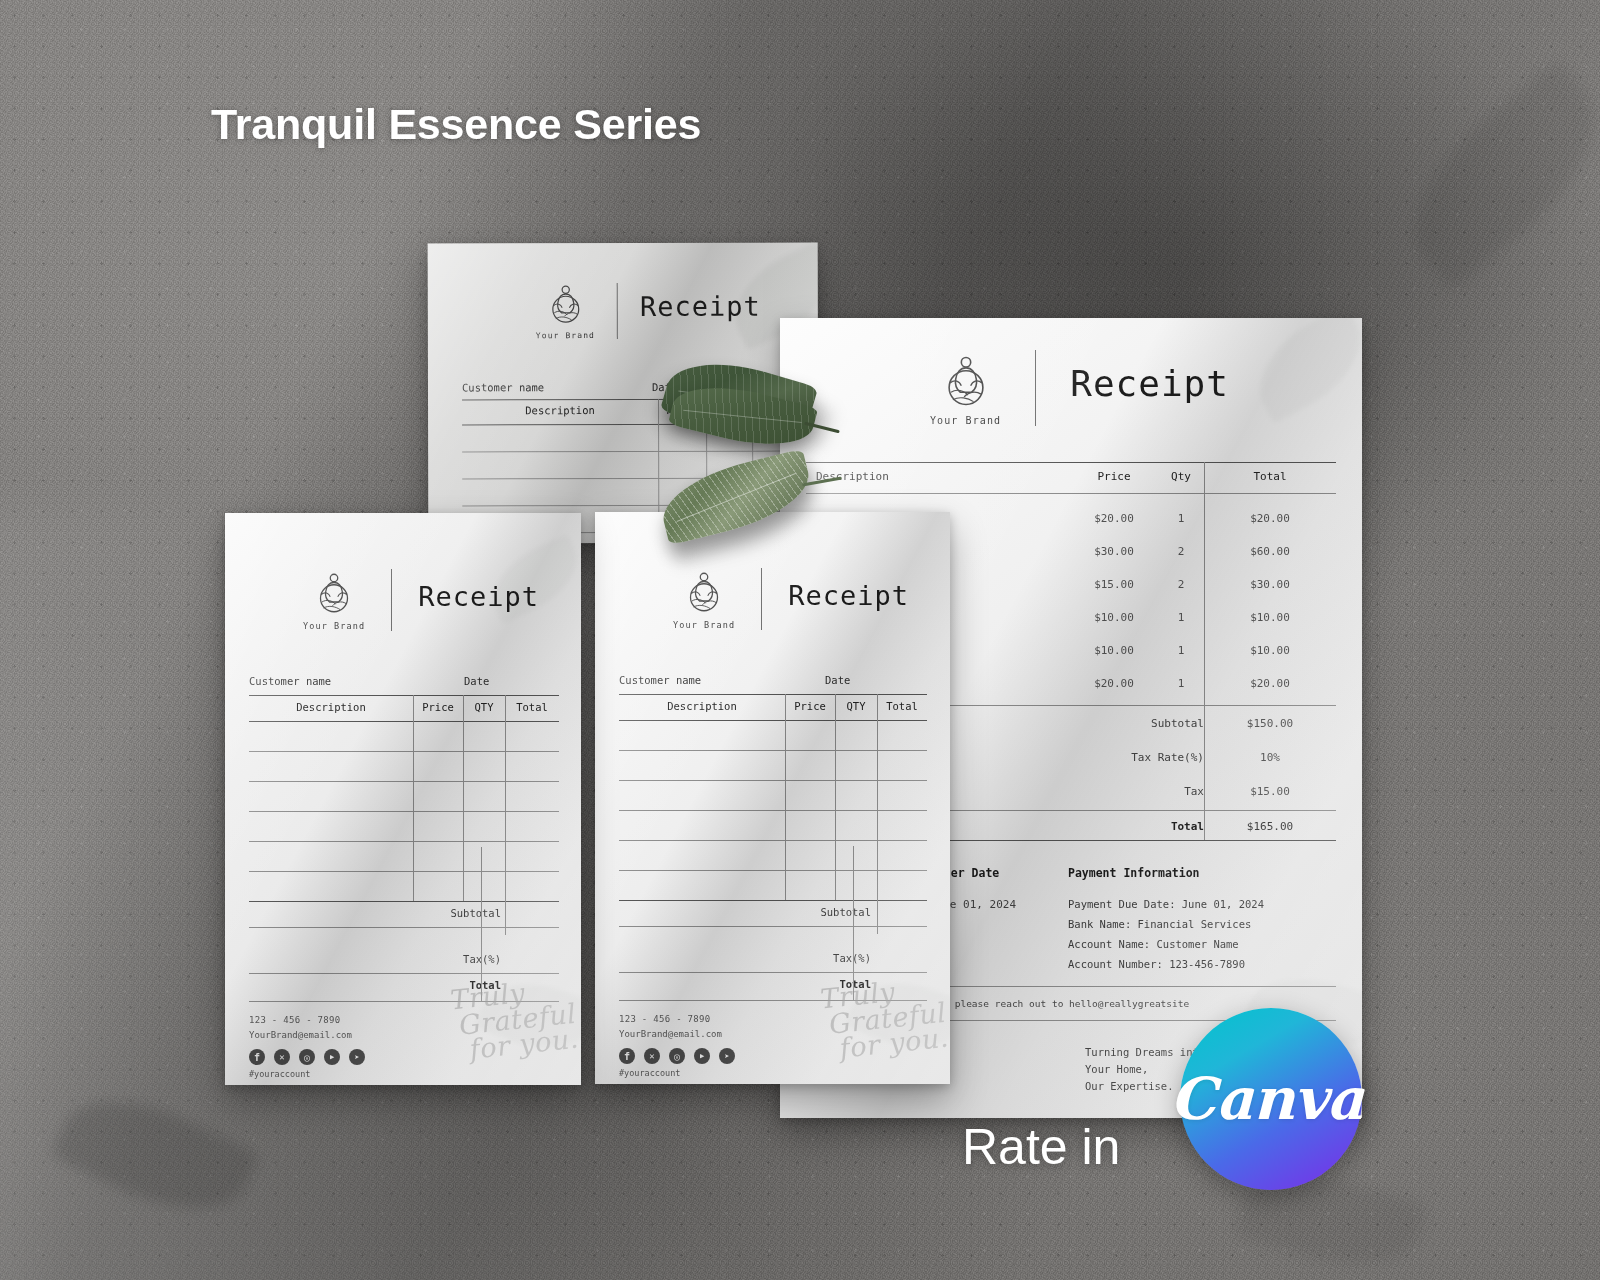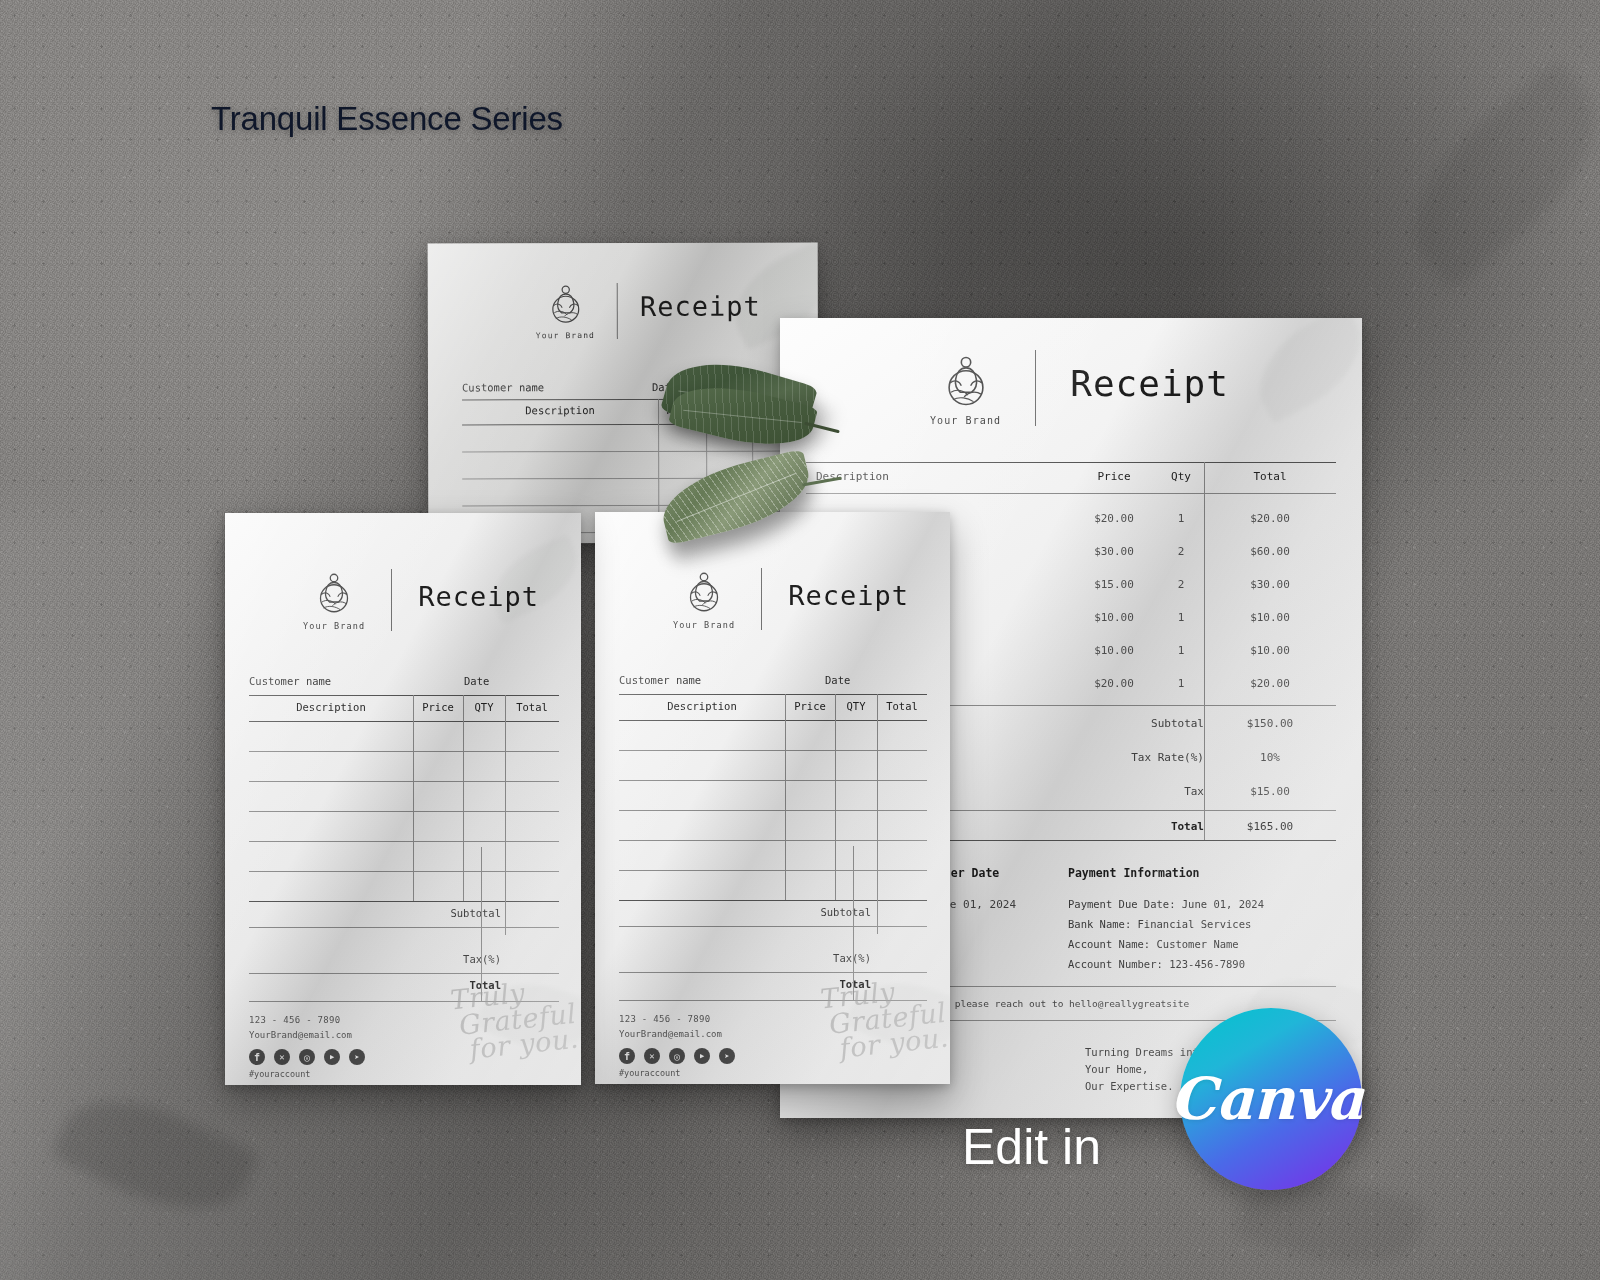--- a/index.html
+++ b/index.html
@@ -57,21 +57,21 @@
     position: absolute; left: -6%; top: 40%; width: 62%; height: 72%;
     background: linear-gradient(60deg, rgba(255,255,255,.20) 0%, rgba(255,255,255,0) 62%);
     filter: blur(22px);
   }
   
   .leaf-shadow { position: absolute; background: rgba(0,0,0,.13); filter: blur(7px); border-radius: 60% 8% 60% 8%; }
 
   
   .headline { position: absolute; left: 211px; top: 100px; z-index: 40; }
   .eyebrow {
-    color: #0f172a; font-size: 33px; font-weight: 400; letter-spacing: -0.2px;
+    color: #ffffff; font-size: 43px; font-weight: 700; letter-spacing: -0.2px;
     text-shadow: 0 1px 6px rgba(0,0,0,.32);
   }
   .title {
     color: #ffffff; font-size: 68px; font-weight: 700; line-height: 1.02;
     margin-top: 12px; letter-spacing: -1px;
     text-shadow: 0 2px 10px rgba(0,0,0,.34);
   }
 
   
   .paper {
@@ -501,18 +501,18 @@
     <div class="stem" style="left:144px;top:58px;width:36px;height:3px;transform:rotate(14deg);"></div>
 
     <div style="position:absolute;left:6px;top:118px;width:150px;height:62px;background:rgba(0,0,0,.16);filter:blur(8px);border-radius:60% 8% 60% 8%;transform:rotate(-14deg);"></div>
     <div class="leaf light" style="left:0px;top:98px;width:152px;height:62px;transform:rotate(-14deg);">
       <div class="veins" style="background:repeating-linear-gradient(68deg, rgba(255,255,255,.30) 0 1px, rgba(0,0,0,0) 1px 6px);"></div>
       <div class="vein" style="background:rgba(255,255,255,.45);"></div>
     </div>
     <div class="stem" style="left:142px;top:112px;width:40px;height:3px;transform:rotate(-10deg);background:#5d7051;"></div>
   </div>
 
-  <div class="editin" style="left:962px; top:1118px;">Edit in</div>
+  <div class="editin" style="left:962px; top:1118px;">Rate in</div>
   <div class="canva-badge" style="left:1180px; top:1008px; width:182px; height:182px;">
     <div class="canva-word">Canva</div>
   </div>
 
 </div>
 
 </body></html>

